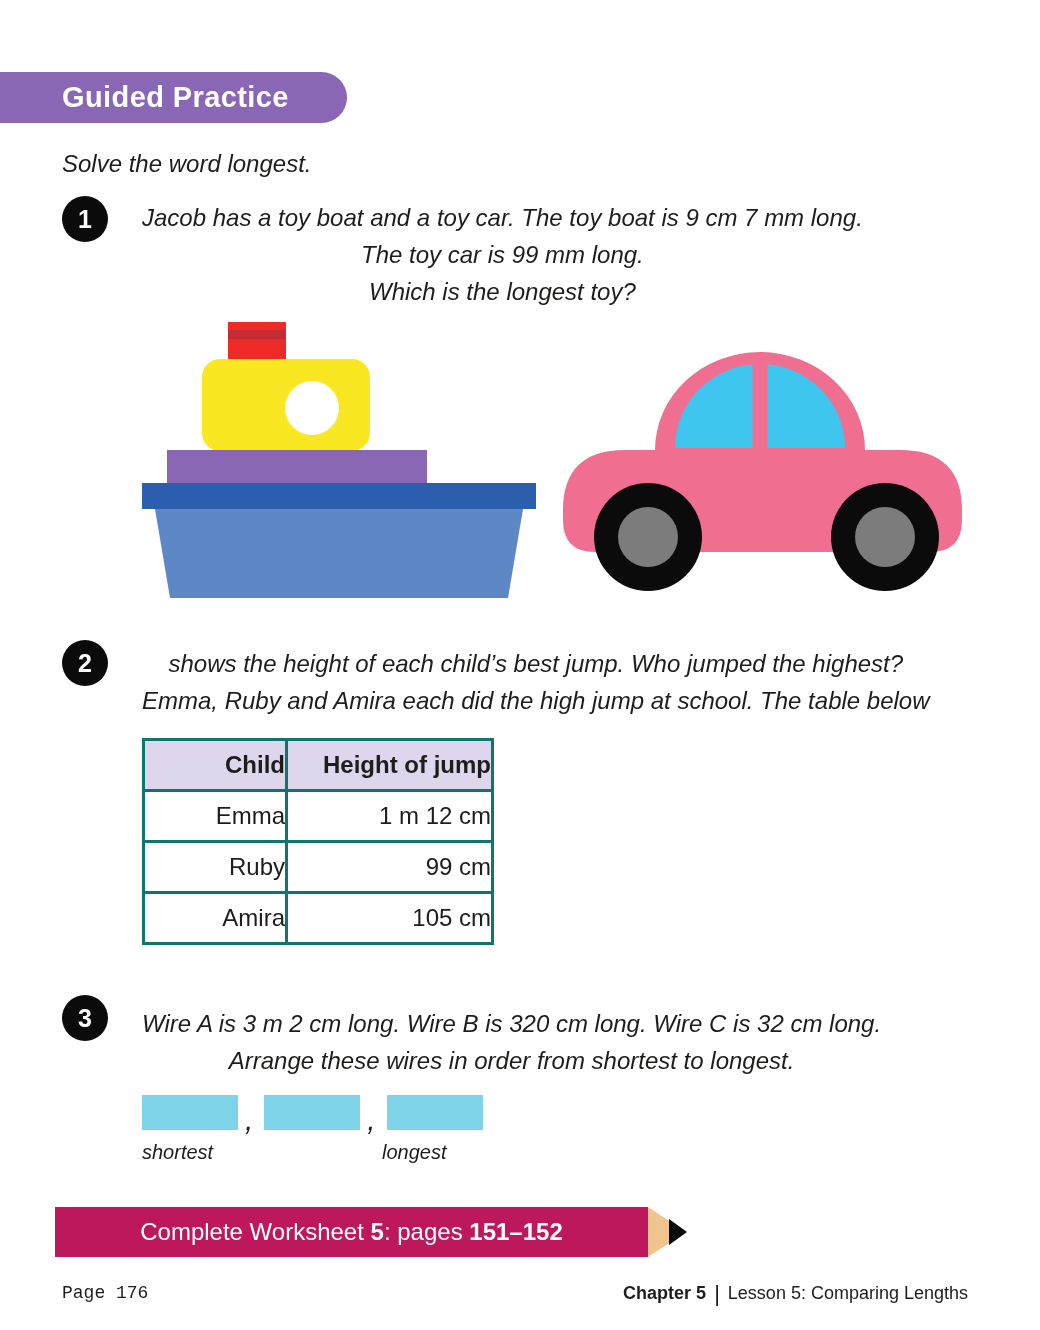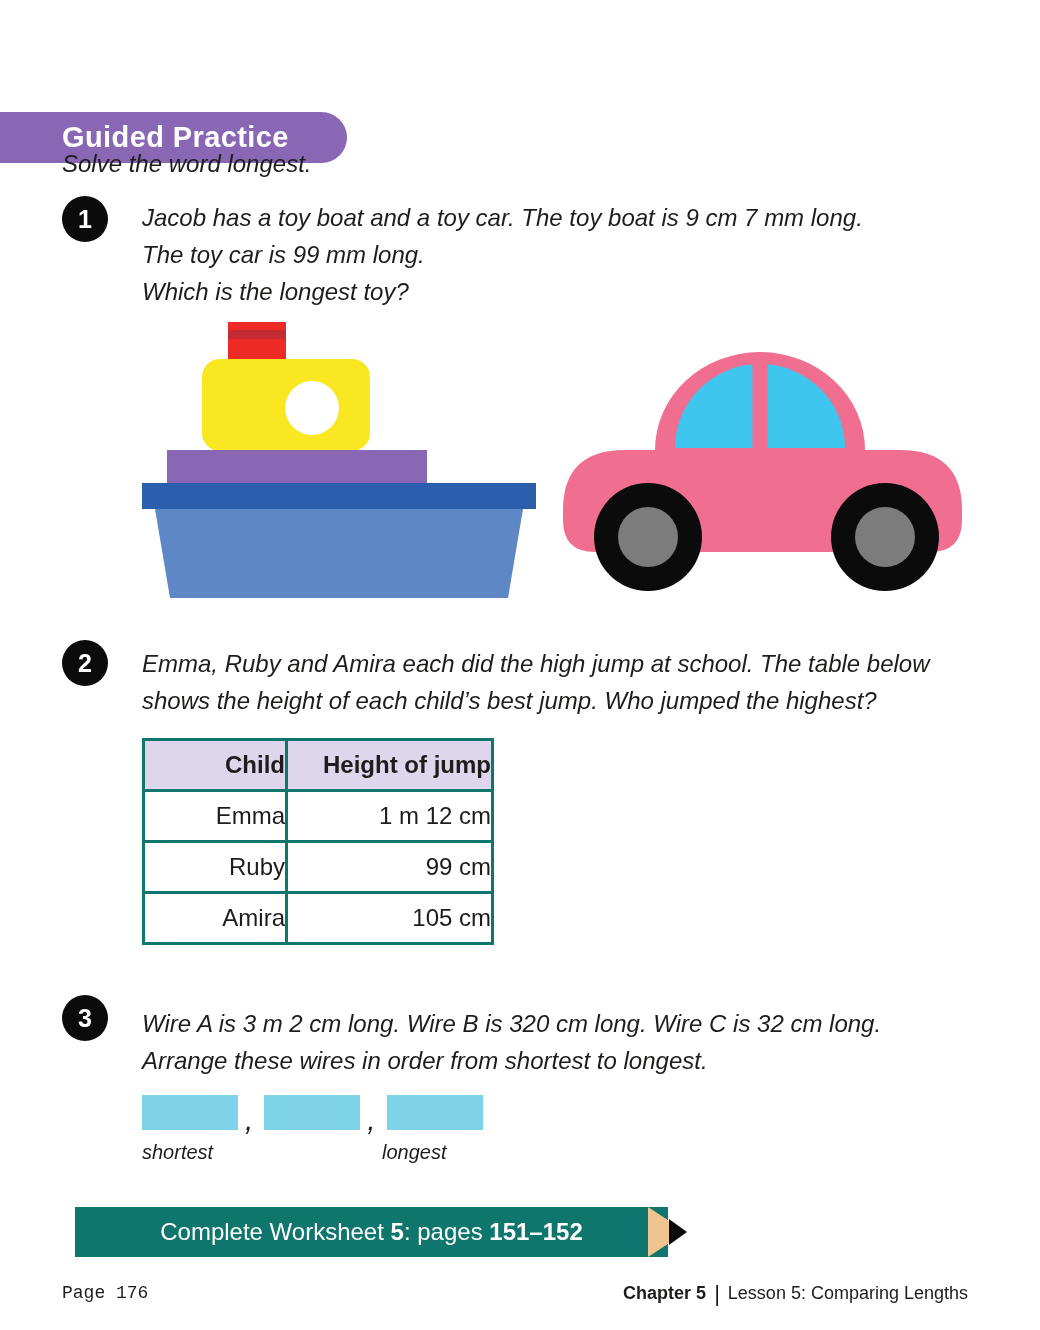--- a/index.html
+++ b/index.html
@@ -7,39 +7,39 @@
   .page {
     position:relative; width:1040px; height:1330px; margin:0 auto;
     background:#ffffff; overflow:hidden;
     font-family:"Liberation Sans", sans-serif; color:#1d1d1b;
   }
 
   
   .pill {
     position:absolute; left:0; top:72px; width:347px; height:51px;
     background:#8a67b5; border-radius:0 27px 27px 0;
-    display:flex; align-items:center; padding-left:62px;margin-top:40px;
+    display:flex; align-items:center; padding-left:62px;
   }
   .pill .pill-text { color:#ffffff; font-weight:bold; font-size:29px; letter-spacing:0.4px; }
 
   
   .intro { position:absolute; left:62px; top:150px; font-size:24px; font-style:italic; }
 
   
   .badge {
     position:absolute; width:46px; height:46px; border-radius:50%;
     background:#0b0b0b; color:#ffffff; font-weight:bold; font-size:25px;
     display:flex; align-items:center; justify-content:center;
   }
   .b1 { left:62px; top:196px; }
   .b2 { left:62px; top:640px; }
   .b3 { left:62px; top:995px; }
 
   
-  .ptext { position:absolute; left:142px; font-size:24px; font-style:italic; line-height:37px; }
+  .ptext { position:absolute; left:142px; font-size:24px; font-style:italic; line-height:37px;text-align:center; }
   .p1 { top:199px; }
   .p2 { top:645px; }
   .p3 { top:1005px; }
 
   
   .boat-svg { position:absolute; left:140px; top:320px; }
   .car-svg  { position:absolute; left:563px; top:348px; }
 
   
   .jump-table {
@@ -57,22 +57,22 @@
   .answer-row { position:absolute; left:142px; top:1095px; display:flex; align-items:flex-end; }
   .blank { width:96px; height:35px; background:#7ed3e8; }
   .comma { font-size:30px; line-height:20px; margin:0 11px 0 7px; font-style:italic; }
   .answer-label { position:absolute; top:1141px; font-size:20px; font-style:italic; }
   .lab-short { left:142px; }
   .lab-long  { left:382px; }
 
   
   .banner {
     position:absolute; left:55px; top:1207px; width:593px; height:50px;
-    background:#0f766e; color:#ffffff; font-size:24px;
-    display:flex; align-items:center; justify-content:center; white-space:pre;margin-left:20px;
+    background:#be185d; color:#ffffff; font-size:24px;
+    display:flex; align-items:center; justify-content:center; white-space:pre;
   }
   .banner b { font-weight:bold; }
   .pencil-wood {
     position:absolute; left:648px; top:1207px; width:0; height:0;
     border-top:25px solid transparent; border-bottom:25px solid transparent;
     border-left:38px solid #efc48f;
   }
   .pencil-lead {
     position:absolute; left:669px; top:1219px; width:0; height:0;
     border-top:13px solid transparent; border-bottom:13px solid transparent;
@@ -123,22 +123,22 @@
     <circle cx="85" cy="189" r="54" fill="#0b0b0b"></circle>
     <circle cx="85" cy="189" r="30" fill="#7c7c7c"></circle>
     <circle cx="322" cy="189" r="54" fill="#0b0b0b"></circle>
     <circle cx="322" cy="189" r="30" fill="#7c7c7c"></circle>
   </svg>
 
   <div class="badge b2">
     <span>2</span>
   </div>
   <div class="ptext p2">
+    <div>shows the height of each child’s best jump. Who jumped the highest?</div>
     <div>Emma, Ruby and Amira each did the high jump at school. The table below</div>
-    <div>shows the height of each child’s best jump. Who jumped the highest?</div>
   </div>
 
   <table class="jump-table">
     <thead>
       <tr>
         <th class="col-child">Child</th>
         <th class="col-height">Height of jump</th>
       </tr>
     </thead>
     <tbody>

